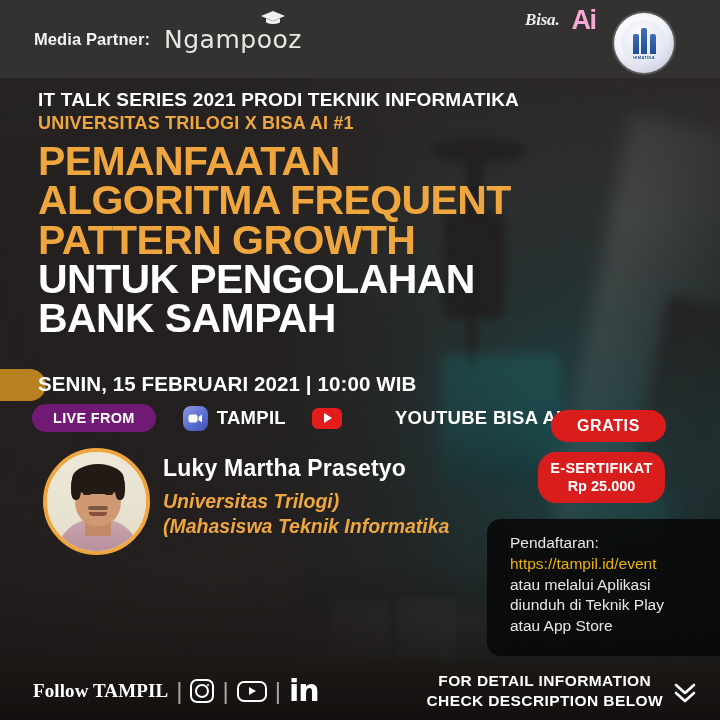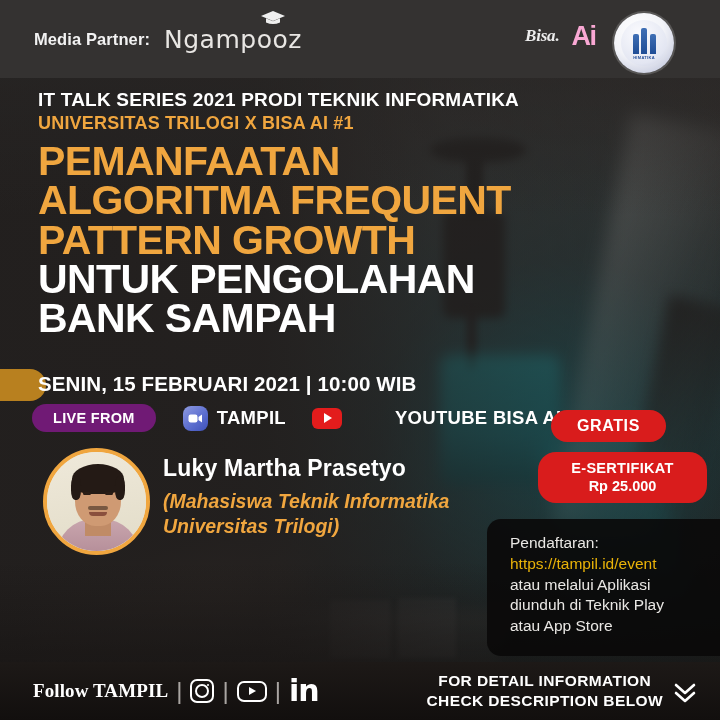--- a/index.html
+++ b/index.html
@@ -63,21 +63,21 @@
   
   .topbar{position:absolute;left:0;top:0;width:720px;height:78px;
     background:#343231;display:flex;align-items:center;z-index:5;}
   .media-label{font-size:16.5px;font-weight:700;color:#f2f2f2;
     letter-spacing:.1px;margin-left:34px;}
   .ngampooz{position:relative;margin-left:14px;display:flex;align-items:flex-end;}
   .ngampooz-text{font-size:25px;font-weight:400;color:#e8e6e3;
     letter-spacing:.5px;font-family:"DejaVu Sans",sans-serif;}
   .cap{position:absolute;right:16px;top:-15px;width:26px;height:16px;}
 
-  .bisaai{position:absolute;left:525px;top:24px;display:flex;align-items:center;}
+  .bisaai{position:absolute;left:525px;top:8px;display:flex;align-items:center;}
   .bisa-word{font-size:17px;font-style:italic;font-weight:600;color:#ededed;
     font-family:"Liberation Serif",serif;letter-spacing:-.2px;}
   .ai-word{font-size:27px;font-weight:800;color:#f9a8d4;letter-spacing:-1.5px;
     margin-left:12px;line-height:.9;}
 
   .unilogo{position:absolute;left:614px;top:13px;width:60px;height:60px;
     border-radius:50%;
     background:radial-gradient(circle at 38% 30%,#ffffff 0%,#f2f3f8 48%,#cfd3e4 78%,#aeb4cd 100%);
     box-shadow:0 0 0 2px rgba(255,255,255,.18);
     display:flex;align-items:center;justify-content:center;}
@@ -149,21 +149,21 @@
 
   .spk-name{position:absolute;left:163px;top:455px;font-size:23px;font-weight:700;
     color:#ffffff;letter-spacing:.2px;z-index:7;}
   .spk-role{position:absolute;left:163px;top:489px;font-size:19.5px;font-weight:700;
     font-style:italic;color:#f0a63f;line-height:1.28;z-index:7;}
 
   
   .gratis{position:absolute;left:551px;top:410px;width:115px;
     background:#d91c1c;border-radius:18px;text-align:center;
     padding:7px 0;font-size:16px;font-weight:700;color:#fff;letter-spacing:.6px;z-index:7;}
-  .esert{position:absolute;left:538px;top:452px;width:169px;
+  .esert{position:absolute;left:538px;top:452px;width:127px;
     background:#d91c1c;border-radius:18px;text-align:center;
     padding:7px 0 8px;z-index:7;}
   .esert-l1{font-size:14.5px;font-weight:700;color:#fff;letter-spacing:.3px;line-height:1.25;}
   .esert-l2{font-size:14.5px;font-weight:600;color:#fff;line-height:1.25;}
 
   
   .regpanel{position:absolute;left:487px;top:519px;width:233px;height:137px;
     background:rgba(10,9,9,.90);border-radius:14px 0 0 14px;z-index:7;
     padding:14px 0 0 23px;}
   .reg-line{font-size:15.5px;line-height:1.34;color:#e9e7e4;font-weight:400;}
@@ -290,22 +290,22 @@
         <div class="f-hair2"></div>
         <div class="f-hair3"></div>
       <div class="f-eye" style="left:36px;"></div>
       <div class="f-eye" style="left:58px;"></div>
       <div class="f-stache"></div>
       <div class="f-mouth"></div>
     </div>
   </div>
   <div class="spk-name">Luky Martha Prasetyo</div>
   <div class="spk-role">
+    <div>Universitas Trilogi)</div>
     <div>(Mahasiswa Teknik Informatika</div>
-    <div>Universitas Trilogi)</div>
   </div>
 
   <div class="gratis">GRATIS</div>
   <div class="esert">
     <div class="esert-l1">E-SERTIFIKAT</div>
     <div class="esert-l2">Rp 25.000</div>
   </div>
 
   <div class="regpanel">
     <div class="reg-line">Pendaftaran:</div>

